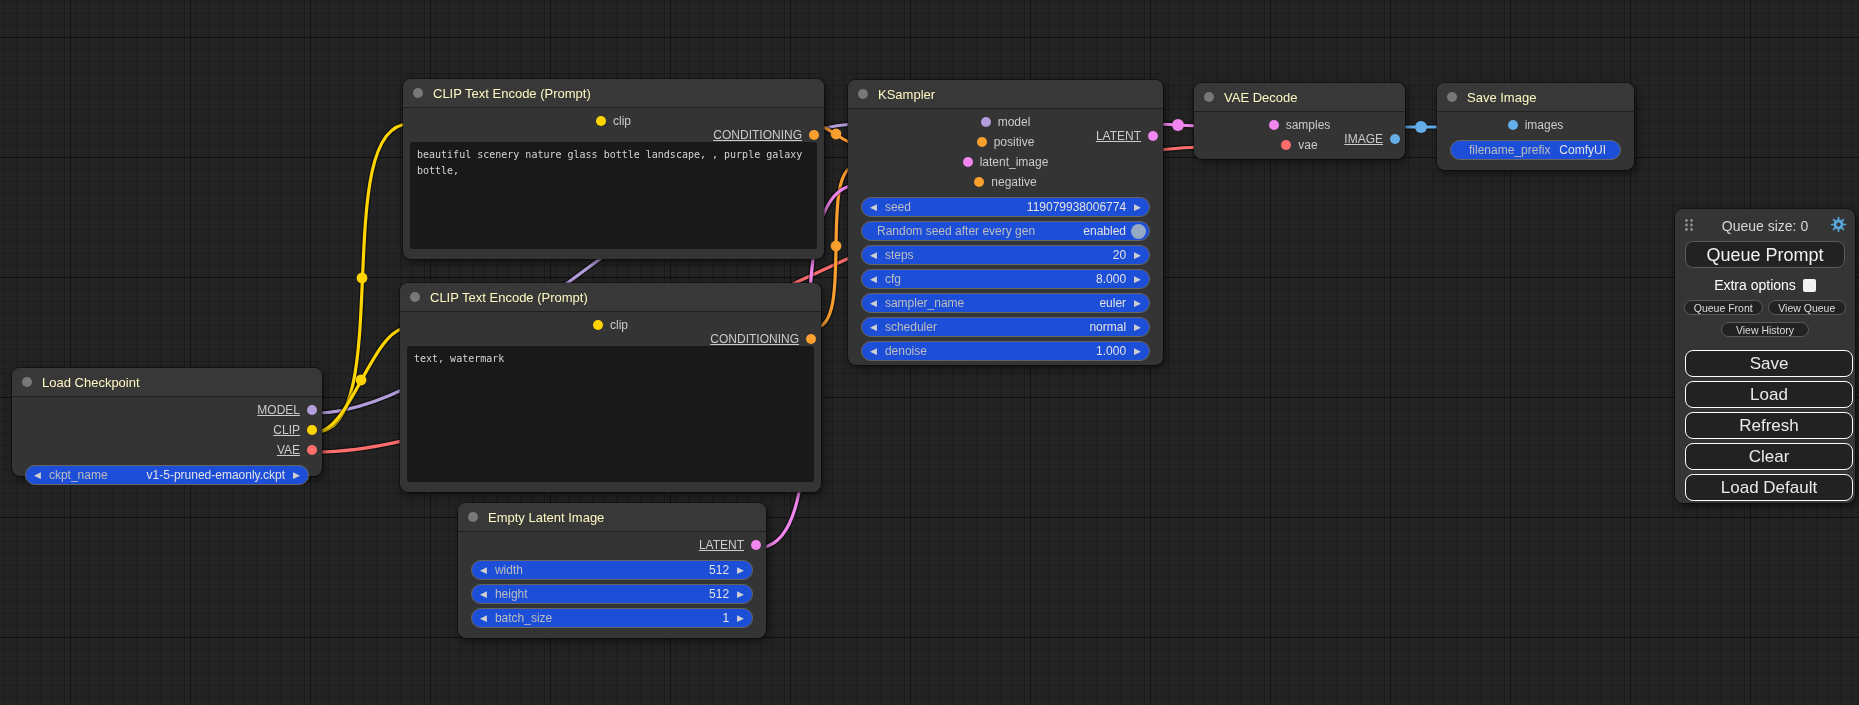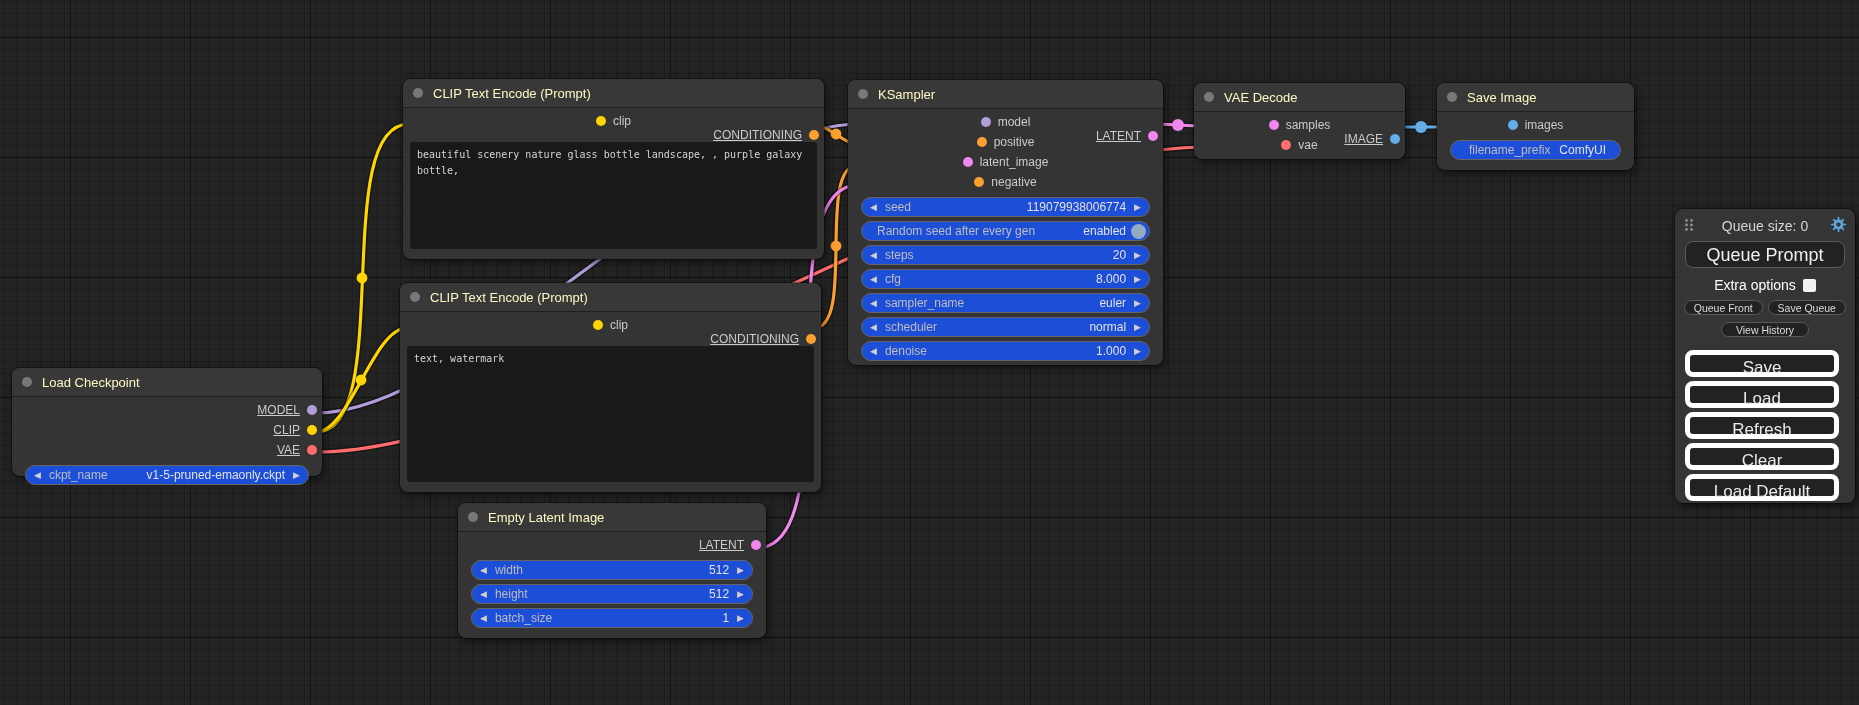--- a/index.html
+++ b/index.html
@@ -76,22 +76,22 @@
   .extra-label{font-size:14px;color:#ffffff;}
   .checkbox{width:13px;height:13px;background:#f2f2f2;border-radius:2px;flex:none;cursor:pointer;}
   .qrow{display:flex;gap:5px;margin:7px 9px 0;}
   .small-btn{
     flex:1;height:15px;background:#222;border:1px solid #5a5a5a;border-radius:9px;color:#dcdcdc;
     font-size:10.5px;font-family:"Liberation Sans",sans-serif;line-height:12px;text-align:center;box-sizing:border-box;cursor:pointer;padding:0;
   }
   .qrow.center{justify-content:center;}
   .qrow.center .small-btn{flex:0 0 88px;}
   .big-btn{
-    display:block;margin:4px 10px 0;height:27px;width:154px;background:#222;
-    border:5px solid #ffffff;border-radius:8px;color:#eaeaea;font-size:17px;
+    display:block;margin:4px 10px 0;height:27px;width:168px;background:#222;
+    border:1px solid #ffffff;border-radius:8px;color:#eaeaea;font-size:17px;
     font-family:"Liberation Sans",sans-serif;text-align:center;line-height:24px;box-sizing:border-box;cursor:pointer;
   }
   .big-btn.gap{margin-top:13px;}
 </style>
 </head>
 <body>
 
 <div id="canvas">
 
   <svg class="wires" width="1859" height="705" viewBox="0 0 1859 705">
@@ -380,21 +380,21 @@
         </svg>
       </span>
     </div>
     <button class="qp-btn">Queue Prompt</button>
     <div class="extra-row">
       <span class="extra-label">Extra options</span>
       <span class="checkbox"></span>
     </div>
     <div class="qrow">
       <button class="small-btn">Queue Front</button>
-      <button class="small-btn">Save Queue</button>
+      <button class="small-btn">View Queue</button>
     </div>
     <div class="qrow center">
       <button class="small-btn">View History</button>
     </div>
     <button class="big-btn gap">Save</button>
     <button class="big-btn">Load</button>
     <button class="big-btn">Refresh</button>
     <button class="big-btn">Clear</button>
     <button class="big-btn">Load Default</button>
   </div>

